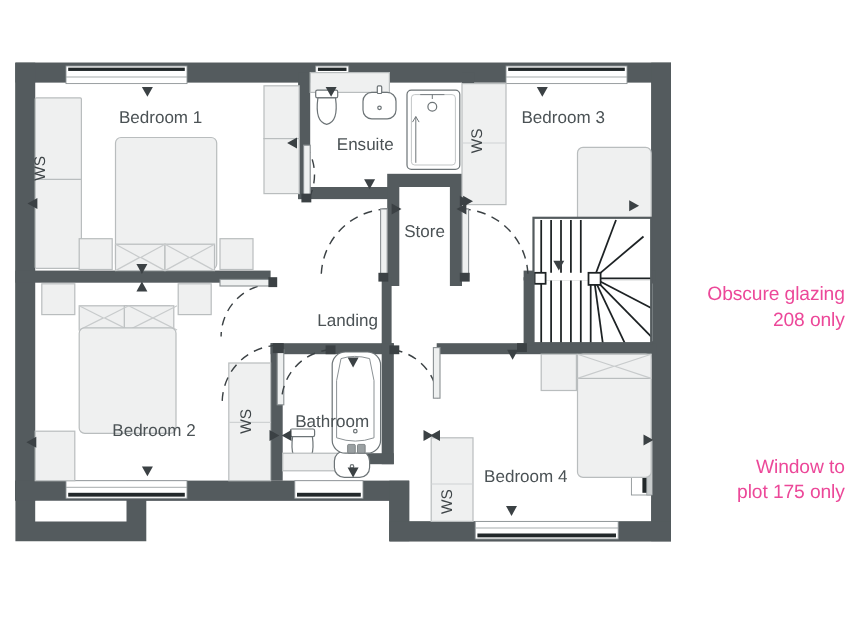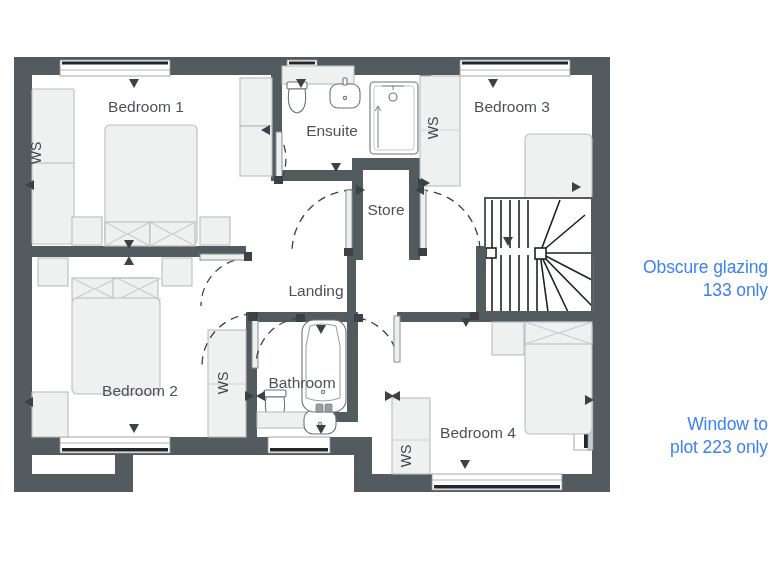--- a/index.html
+++ b/index.html
@@ -1,20 +1,20 @@
 <!DOCTYPE html>
 <html><head>
 <meta charset="utf-8">
 <style>
   html,body{margin:0;padding:0;background:#ffffff;}
   body{width:768px;height:576px;overflow:hidden;
        font-family:"Liberation Sans","DejaVu Sans",sans-serif;}
   #stage{position:relative;width:768px;height:576px;background:#fff;text-align:right;}
   #plansvg{position:absolute;left:0;top:0;}
-  .annot{position:absolute;color:#3b82f6;font-size:17.5px;line-height:1.32;
+  .annot{position:absolute;color:#ec4899;font-size:17.5px;line-height:1.32;
          font-family:"Liberation Sans","DejaVu Sans",sans-serif;letter-spacing:-0.1px;}
   #annot-obscure{left:622px;top:256px;width:146px;}
   #annot-window{left:622px;top:413px;width:146px;}
   .roomlabel{font-size:15.5px;fill:#4b5255;font-family:"Liberation Sans","DejaVu Sans",sans-serif;}
   .wslabel{font-size:14px;fill:#3f4548;font-family:"Liberation Sans","DejaVu Sans",sans-serif;}
 </style>
 </head>
 <body>
 
 <div id="stage">
@@ -351,21 +351,21 @@
     <g>
       <text class="wslabel" x="41" y="153" text-anchor="middle" transform="rotate(-90 41 153)">WS</text>
       <text class="wslabel" x="438" y="128" text-anchor="middle" transform="rotate(-90 438 128)">WS</text>
       <text class="wslabel" x="228" y="383" text-anchor="middle" transform="rotate(-90 228 383)">WS</text>
       <text class="wslabel" x="411" y="456" text-anchor="middle" transform="rotate(-90 411 456)">WS</text>
     </g>
   </svg>
 
   <div class="annot" id="annot-obscure">
     <div>Obscure glazing</div>
-    <div>133 only</div>
+    <div>208 only</div>
   </div>
 
   <div class="annot" id="annot-window">
     <div>Window to</div>
-    <div>plot 223 only</div>
+    <div>plot 175 only</div>
   </div>
 
 </div>
 
 </body></html>

